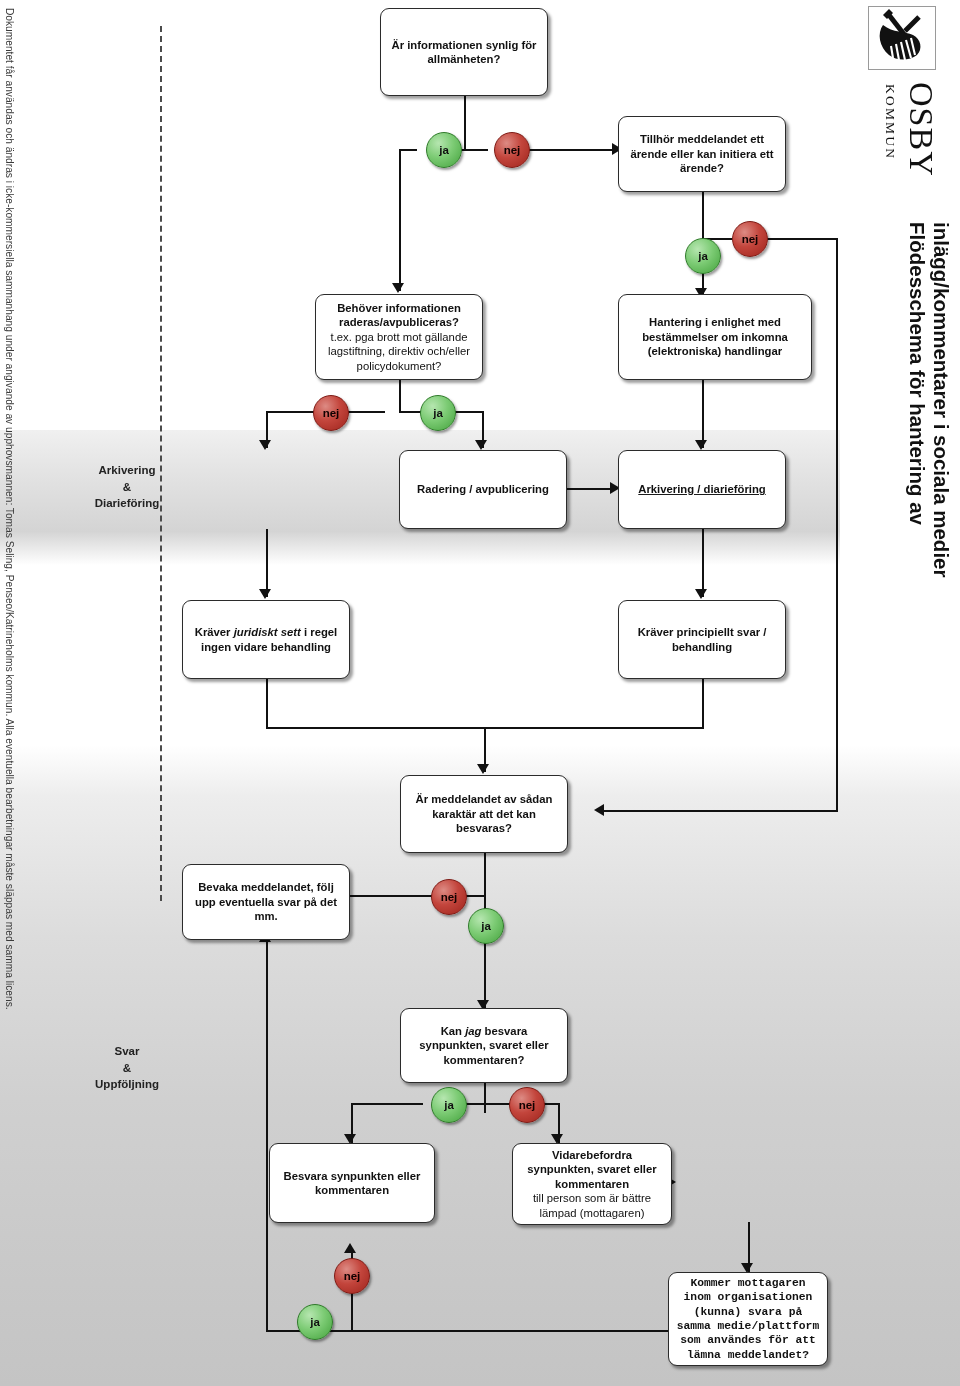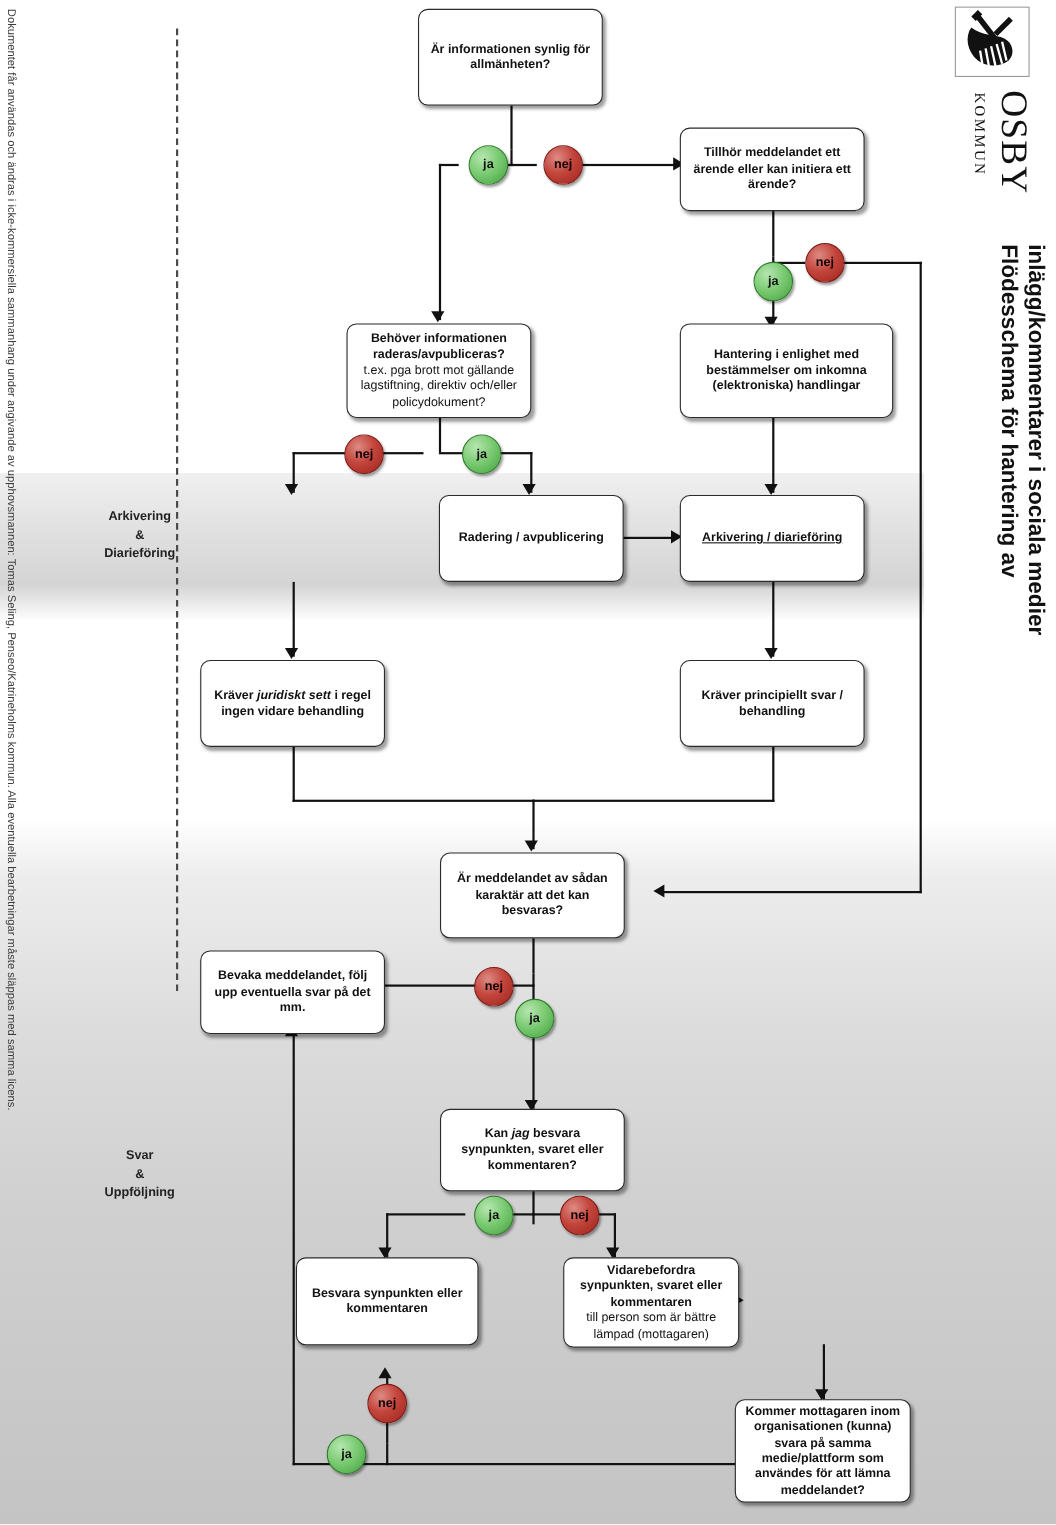--- a/index.html
+++ b/index.html
@@ -245,21 +245,21 @@
   </div>
 
   <div class="node" style="left:479px;top:1143px;width:160px;height:82px;margin-left:33px;">
     <div class="t">
       <span>Vidarebefordra synpunkten, svaret eller kommentaren</span><br>
       <span class="sub">till person som är bättre lämpad (mottagaren)</span>
     </div>
   </div>
 
 
-  <div class="node" style="left:668px;top:1272px;width:160px;height:94px;">
+  <div class="node" style="left:668px;top:1272px;width:160px;height:94px;font-family:Liberation Mono, monospace;">
     <div class="t"><span>Kommer mottagaren inom organisationen (kunna) svara på samma medie/plattform  som användes för att lämna meddelandet?</span></div>
   </div>
 
   <div class="badge ja" style="left:426px;top:132px;">
       <span>ja</span>
     </div>
   <div class="badge nej" style="left:494px;top:132px;">
       <span>nej</span>
     </div>
 

